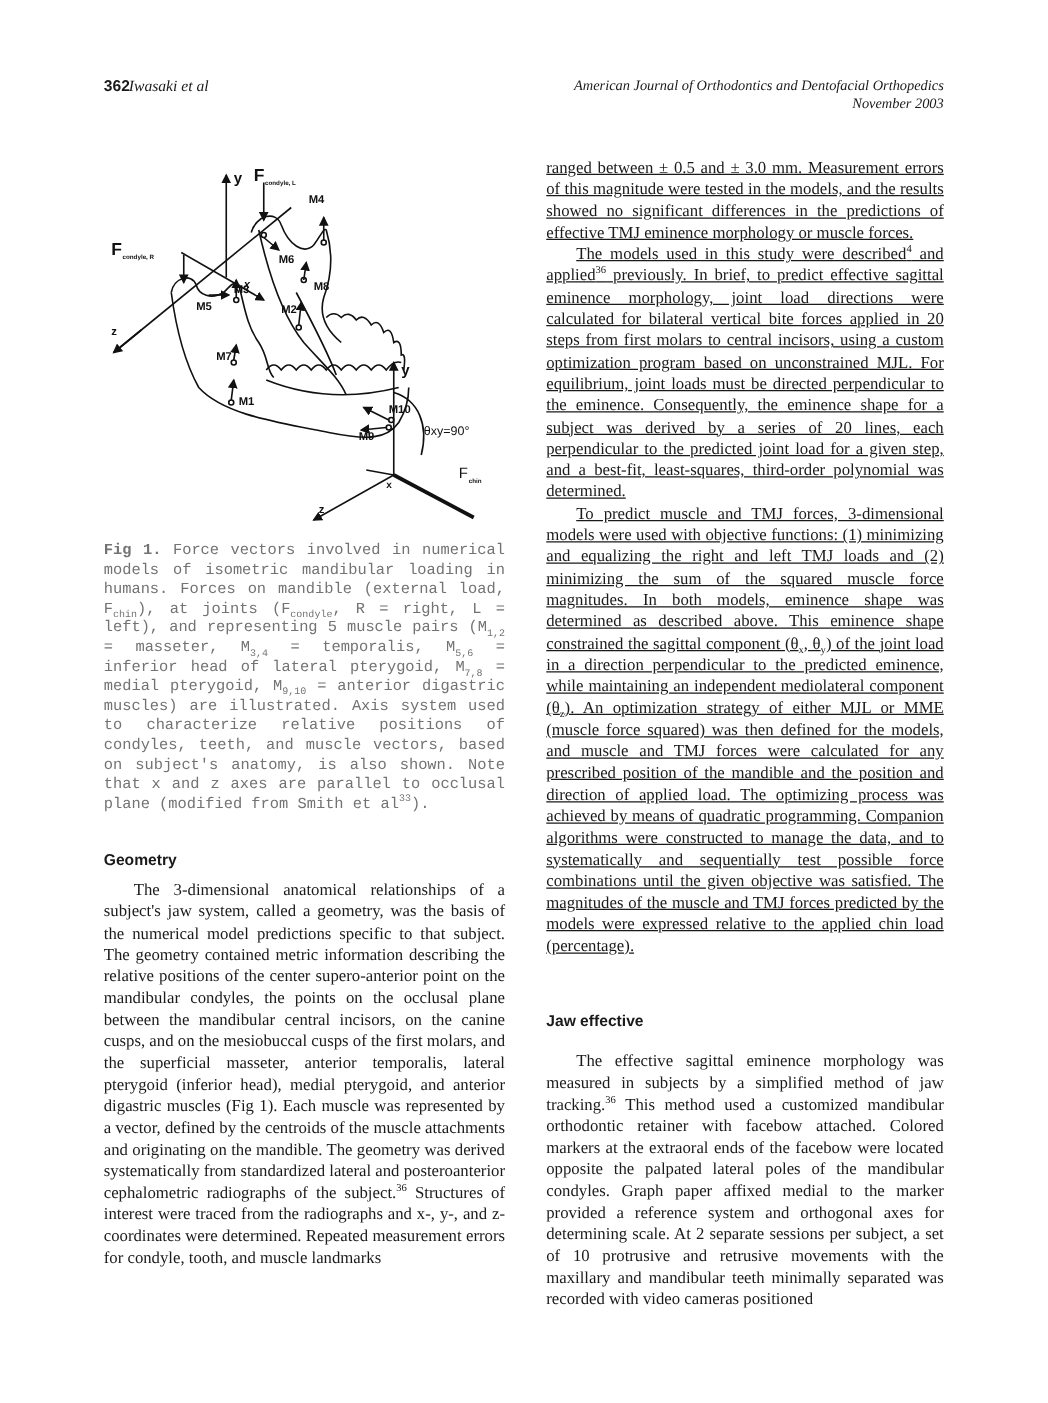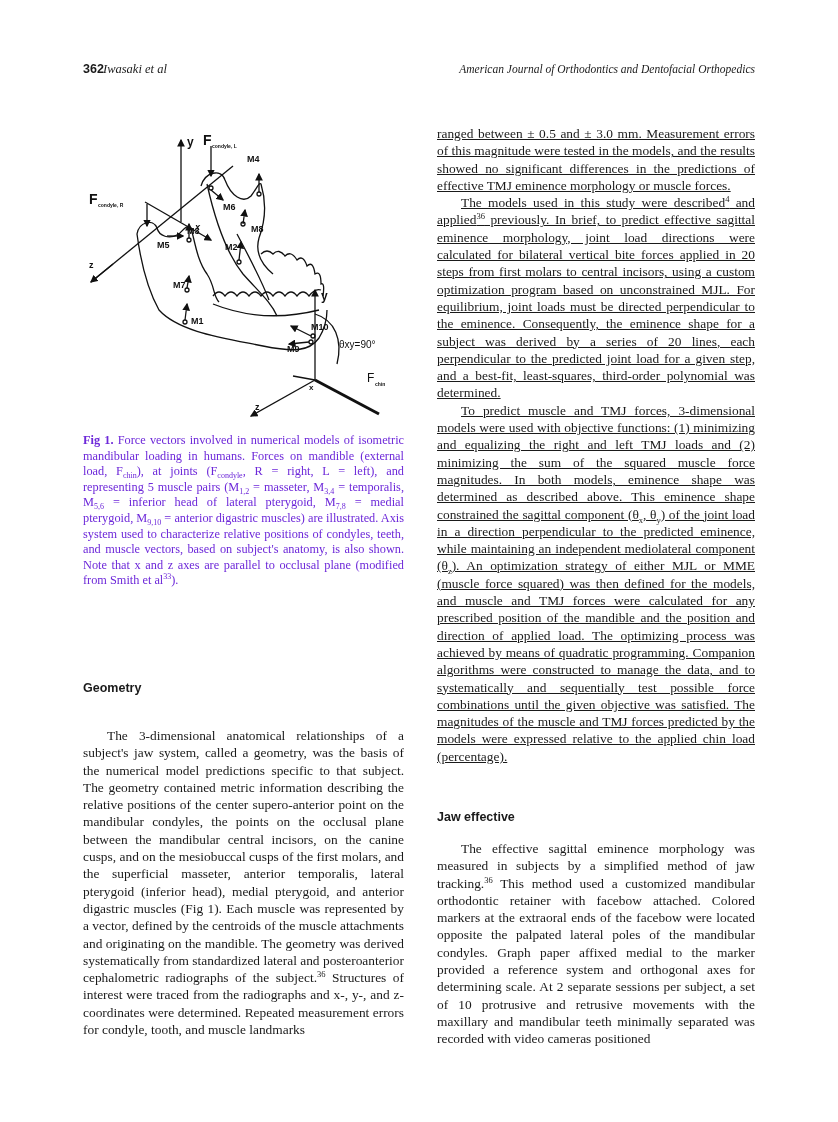--- a/index.html
+++ b/index.html
@@ -3,42 +3,43 @@
 <meta charset="utf-8">
 <style>
   html, body { margin: 0; padding: 0; background: #ffffff; }
   body { width: 838px; height: 1122px; position: relative; overflow: hidden; color: #1a1a1a; }
   .running-head { position: absolute; top: 62px; left: 83px; right: 83px; height: 34px; }
   .page-num { position: absolute; left: 0; top: 0; font-family: "Liberation Sans", sans-serif; font-weight: bold; font-size: 12.5px; }
   .authors { position: absolute; left: 20px; top: 0; font-family: "Liberation Serif", serif; font-style: italic; font-size: 12.5px; text-align: center; }
   .journal { position: absolute; right: 0; top: 0; text-align: right; font-family: Liberation Serif, serif; font-style: italic; font-size: 11.5px; line-height: 14px; }
   .figure { position: absolute; left: 83px; top: 124px; width: 320px; height: 296px; }
   .figure svg { width: 100%; height: 100%; }
-  .caption { position: absolute; left: 83px; top: 433px; width: 321px; font-family: Liberation Serif, serif; font-size: 12.3px; line-height: 15.6px; text-align: justify; color: #6d28d9; }
+  .caption { position: absolute; left: 83px; top: 433px; width: 321px; font-family: Liberation Mono, monospace; font-size: 12.3px; line-height: 15.6px; text-align: justify; color: #737373; }
   .caption b { font-weight: bold; }
   .caption sub, .caption sup { font-size: 8px; line-height: 0; }
   .h-geometry { position: absolute; left: 83px; top: 681px; font-family: "Liberation Sans", sans-serif; font-weight: bold; font-size: 12.5px; }
   .body-text { font-family: "Liberation Serif", serif; font-size: 13.4px; line-height: 17.3px; text-align: justify; hyphens: manual; margin: 0; }
   .body-text p { margin: 0; text-indent: 0; }
   .body-text p.ind { text-indent: 24px; }
   .body-text sup { font-size: 8.5px; line-height: 0; }
   .body-text sub { font-size: 8.5px; line-height: 0; }
-  .geo-body { position: absolute; left: 83px; top: 703px; width: 321px; margin-top: 24px; }
+  .geo-body { position: absolute; left: 83px; top: 703px; width: 321px; }
   .right-body-1 { position: absolute; left: 437px; top: 125px; width: 318px; text-decoration: underline; }
   .h-jaw { position: absolute; left: 437px; top: 810px; font-family: "Liberation Sans", sans-serif; font-weight: bold; font-size: 12.5px; }
   .jaw-body { position: absolute; left: 437px; top: 840px; width: 318px; }
 </style>
 </head>
 <body>
 
 <div class="running-head">
   <span class="page-num">362</span>
   <span class="authors">Iwasaki et al</span>
   <div class="journal">
     <div>American Journal of Orthodontics and Dentofacial Orthopedics</div>
+    <div>November 2003</div>
   </div>
 </div>
 
 <div class="figure">
   <svg viewBox="0 0 320 296" xmlns="http://www.w3.org/2000/svg" font-family="Liberation Sans, sans-serif">
     <defs>
       <marker id="ah" markerWidth="6" markerHeight="6" refX="5" refY="3" orient="auto">
         <path d="M0,0 L6,3 L0,6 z" fill="#111"></path>
       </marker>
     </defs>

